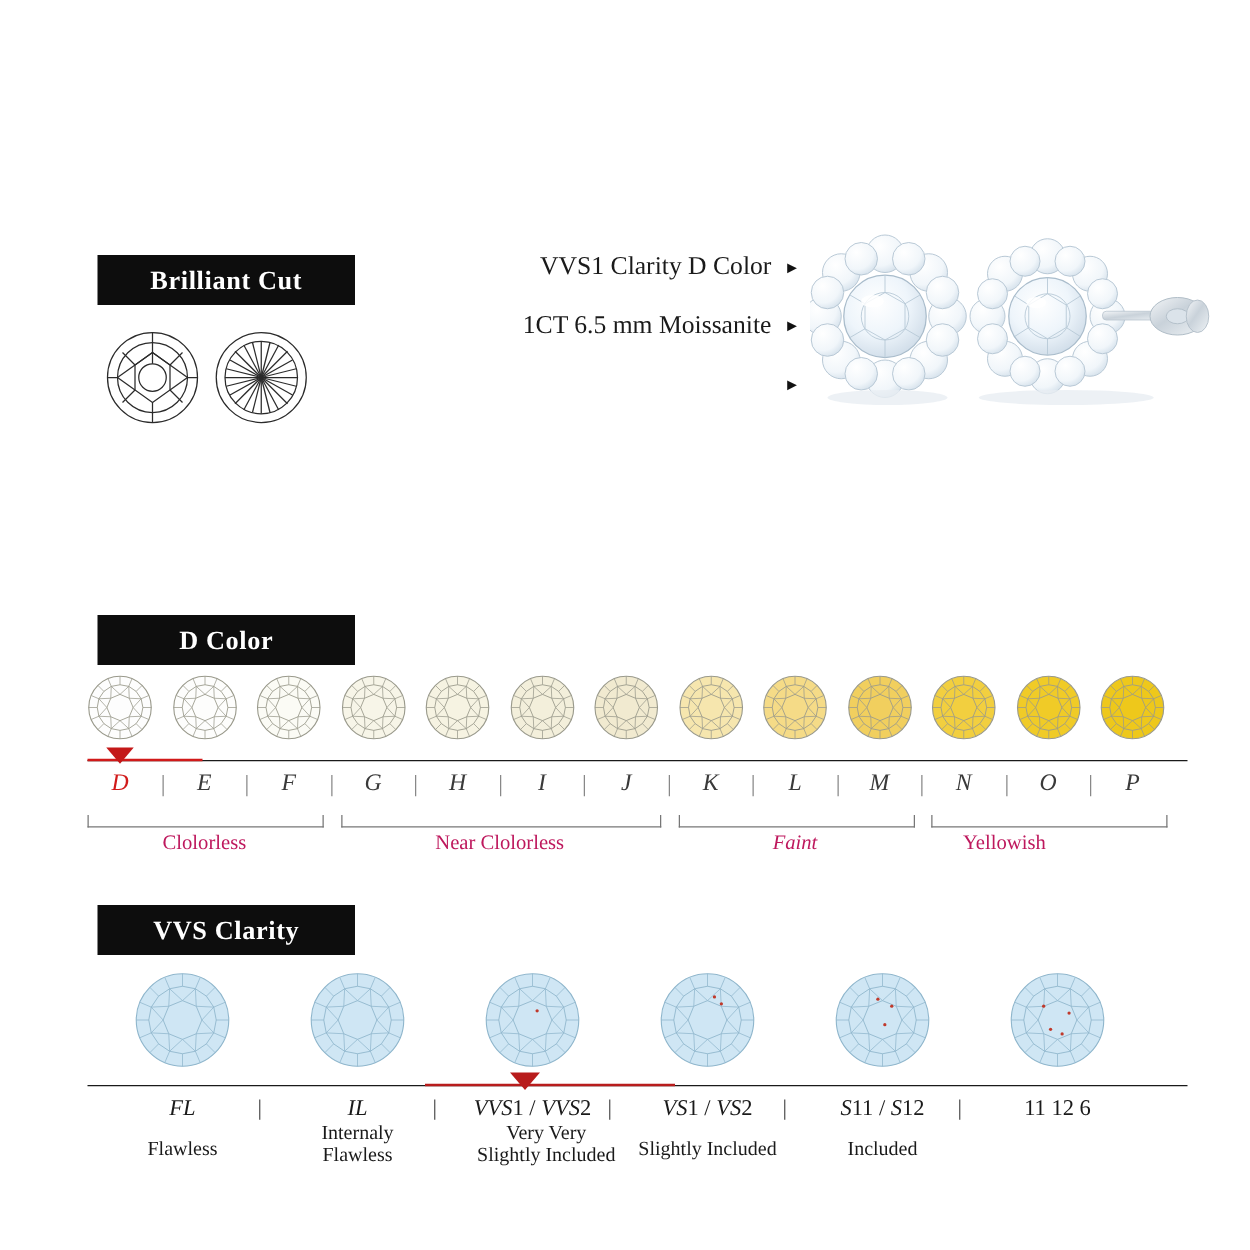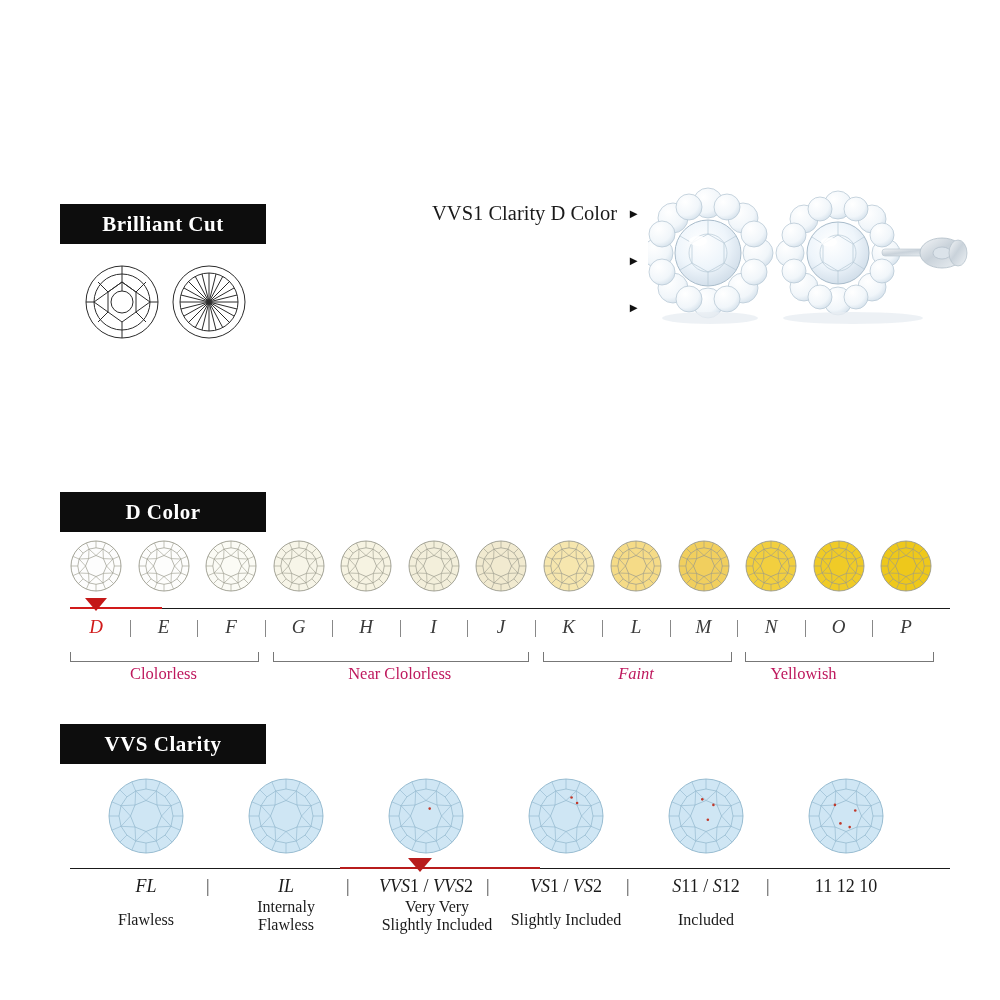--- a/index.html
+++ b/index.html
@@ -22,20 +22,21 @@
     background: #0d0d0d;
     color: #ffffff;
     font-family: "Liberation Serif", serif;
     font-weight: bold;
     font-size: 21px;
     letter-spacing: 0.5px;
     display: flex;
     align-items: center;
     justify-content: center;
     box-shadow: 0 0 0 0 #000;
+    margin-left: 18px;
   }
 
   #chip-brilliant { left: 60px; top: 204px; width: 206px; height: 40px; }
   #chip-color     { left: 60px; top: 492px; width: 206px; height: 40px; }
   #chip-clarity   { left: 60px; top: 724px; width: 206px; height: 40px; }
 
   
   #brilliant-gems {
     position: absolute;
     left: 78px;
@@ -278,20 +279,21 @@
     </g>
   </svg>
 </div>
 
 <div id="feature-list">
   <div class="feature-row">
     <span>VVS1 Clarity D Color</span>
     <span class="arrow">►</span>
   </div>
   <div class="feature-row">
+    <span>1CT 6.5 mm Moissanite</span>
     <span class="arrow">►</span>
   </div>
   <div class="feature-row">
     <span class="arrow">►</span>
   </div>
 </div>
 
 <div id="earrings">
   <svg width="340" height="170" viewBox="0 0 340 170">
     <defs>
@@ -1163,21 +1165,21 @@
   <div id="clarity-labels">
       <div class="clarity-label" style="left: 16px; width: 140px;"><i>FL</i></div>
       <div class="clarity-label" style="left: 156px; width: 140px;"><i>IL</i></div>
       <div class="clarity-sep" style="left: 146px;">|</div>
       <div class="clarity-label" style="left: 296px; width: 140px;"><i>VVS</i>1 / <i>VVS</i>2</div>
       <div class="clarity-sep" style="left: 286px;">|</div>
       <div class="clarity-label" style="left: 436px; width: 140px;"><i>VS</i>1 / <i>VS</i>2</div>
       <div class="clarity-sep" style="left: 426px;">|</div>
       <div class="clarity-label" style="left: 576px; width: 140px;"><i>S</i>11 / <i>S</i>12</div>
       <div class="clarity-sep" style="left: 566px;">|</div>
-      <div class="clarity-label" style="left: 716px; width: 140px;">11 12 10</div>
+      <div class="clarity-label" style="left: 716px; width: 140px;">11 12 6</div>
       <div class="clarity-sep" style="left: 706px;">|</div>
     </div>
   <div id="clarity-descs">
       <div class="clarity-desc" style="left: 6px; width: 160px; top: 133px;">Flawless</div>
       <div class="clarity-desc" style="left: 146px; width: 160px; top: 120px; text-align: center;">Internaly<br>Flawless</div>
       <div class="clarity-desc" style="left: 297px; width: 160px; top: 120px;">Very  Very<br>Slightly Included</div>
       <div class="clarity-desc" style="left: 426px; width: 160px; top: 133px;">Slightly Included</div>
       <div class="clarity-desc" style="left: 566px; width: 160px; top: 133px;">Included</div>
     </div>
 </div>

